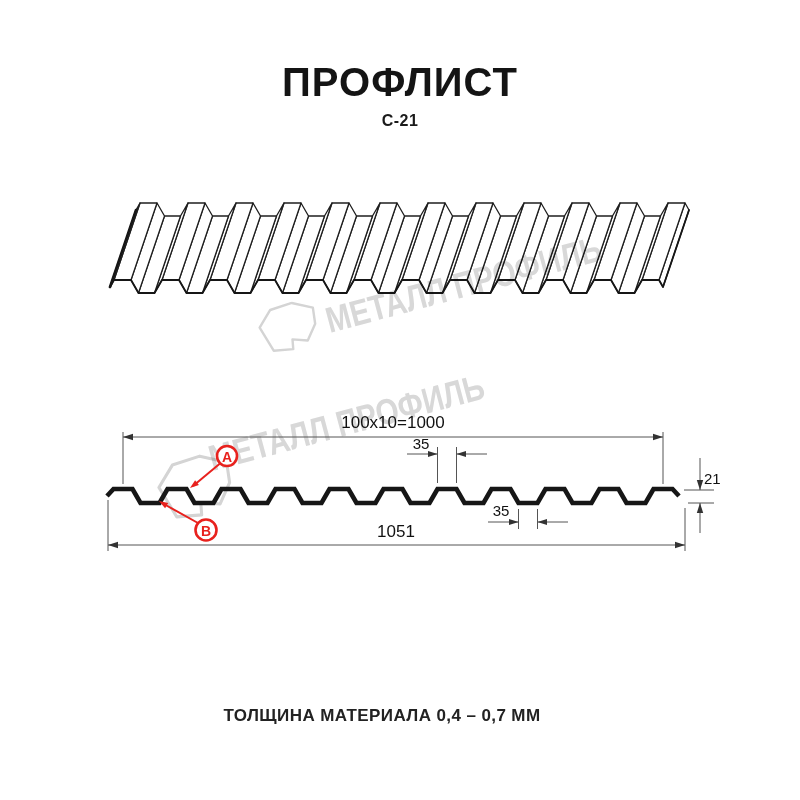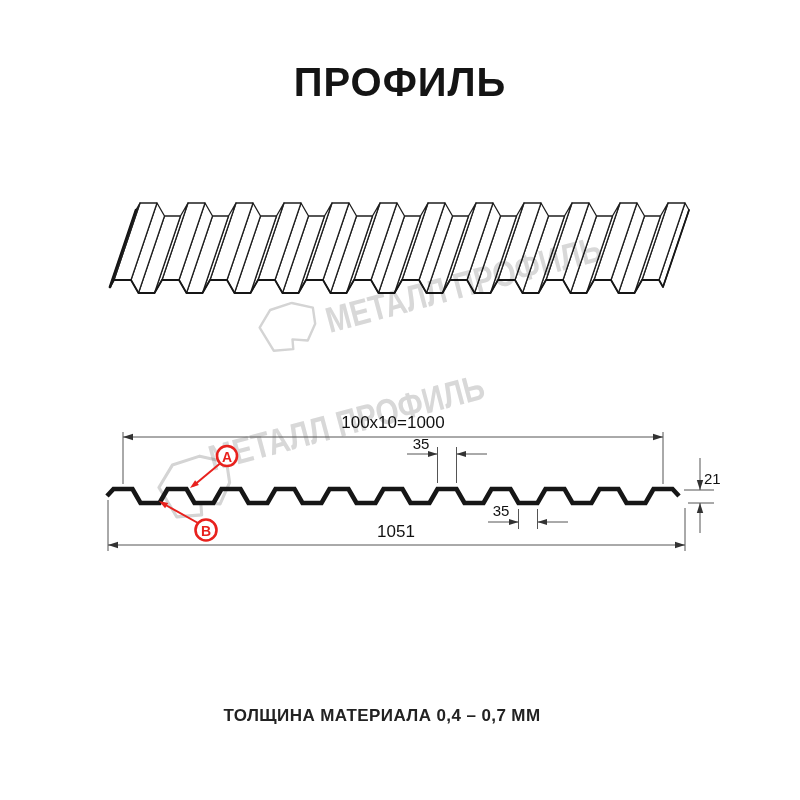--- a/index.html
+++ b/index.html
@@ -157,15 +157,16 @@
       <text class="red-letter" x="227" y="461.5" text-anchor="middle">A</text>
     </g>
     <g>
       <line x1="198" y1="523" x2="162" y2="503" stroke="#e8211d" stroke-width="2"></line>
       <polygon points="159,501 168.3,503.1 165.1,508.3" fill="#e8211d"></polygon>
       <circle cx="206" cy="530" r="10.5" fill="#fff" stroke="#e8211d" stroke-width="2.6"></circle>
       <text class="red-letter" x="206" y="535.5" text-anchor="middle">B</text>
     </g>
   </svg>
 
-  <div class="title">ПРОФИЛЬ</div>
+  <div class="title">ПРОФЛИСТ</div>
+  <div class="subtitle">С-21</div>
   <div class="footer">ТОЛЩИНА МАТЕРИАЛА 0,4 – 0,7 ММ</div>
 </div>
 
 </body></html>

